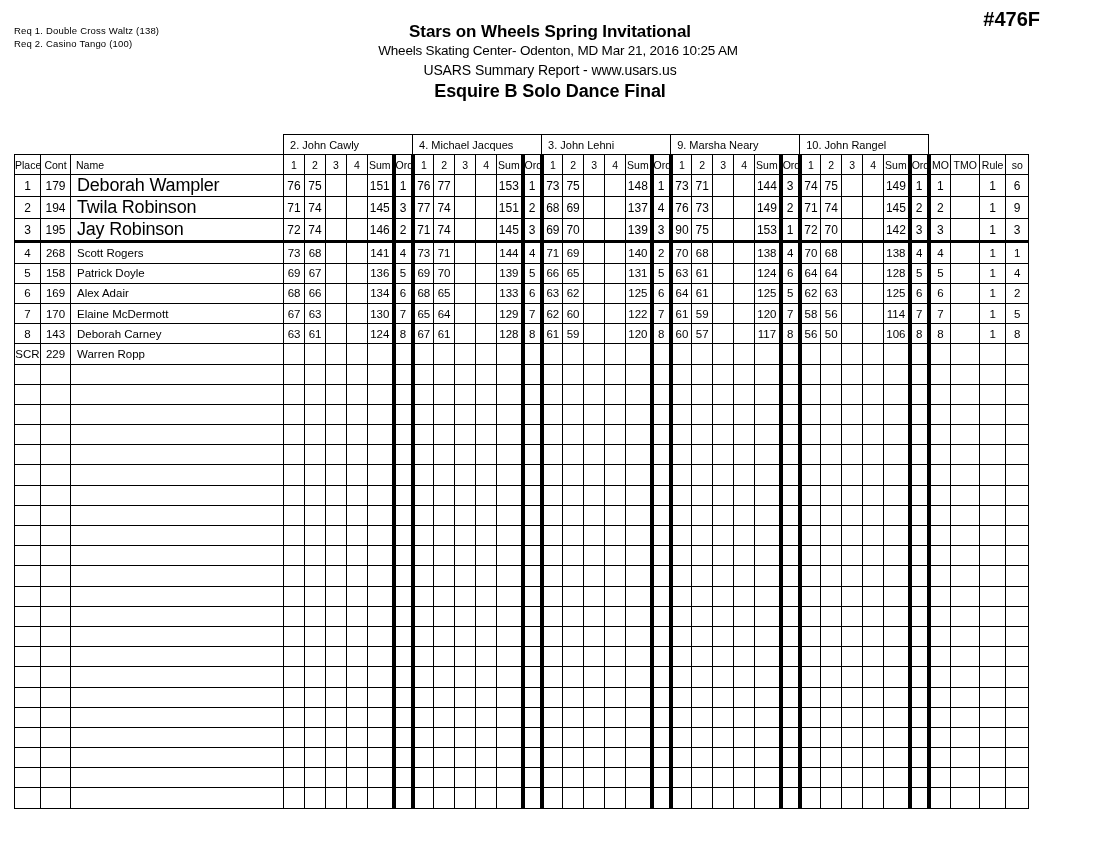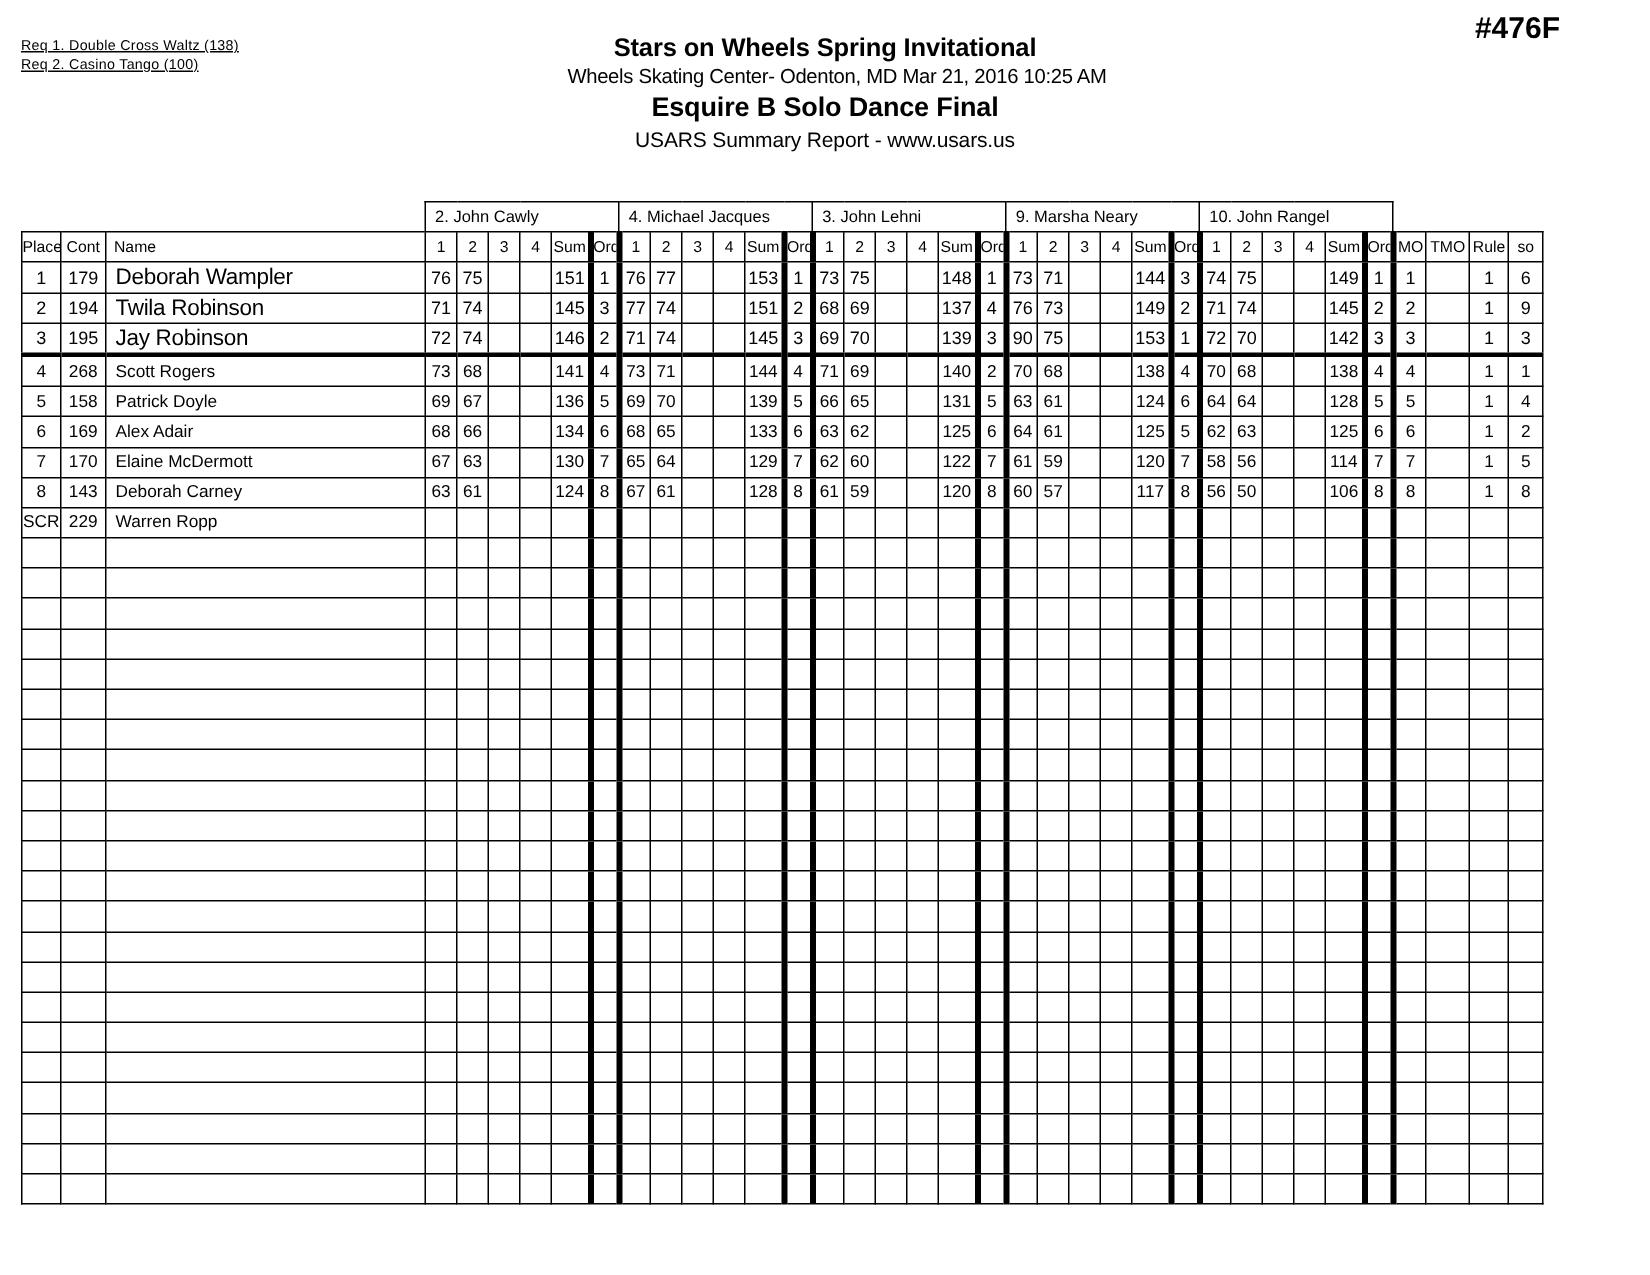--- a/index.html
+++ b/index.html
@@ -18,21 +18,21 @@
 
   
   #req-block {
     position: absolute;
     left: 14px;
     top: 25px;
     font-size: 9.5px;
     line-height: 12.5px;
     white-space: nowrap;
   }
-  #req-block .req-line { letter-spacing: 0.2px; text-decoration: underline; }
+  #req-block .req-line { letter-spacing: 0.2px; }
 
   
   #title-block {
     position: absolute;
     left: 0;
     right: 0;
     top: 22px;
     text-align: center;
   }
   #meet-title {
@@ -119,21 +119,21 @@
   .ord-col-hdr {
     border-left: 4px solid #000 !important;
     border-right: 4px solid #000 !important;
   }
 
   
   .num { font-size: 11.5px; }
 
   
   tr.medal td { font-weight: bold; font-size: 12px; }
-  tr.medal td.name-cell { font-size: 15px; letter-spacing: -0.2px; }
+  tr.medal td.name-cell { font-size: 18px; letter-spacing: -0.2px; }
 
   
   tr.cutoff td { border-bottom: 3px solid #000 !important; }
 
   .name-cell {
     text-align: left !important;
     padding-left: 6px !important;
     font-size: 11.5px;
   }
 
@@ -154,22 +154,22 @@
 <body>
 
 <div id="req-block">
   <div class="req-line">Req  1.   Double Cross Waltz (138)</div>
   <div class="req-line">Req  2.   Casino Tango (100)</div>
 </div>
 
 <div id="title-block">
   <div id="meet-title">Stars on Wheels Spring Invitational</div>
   <div id="venue-line">Wheels Skating Center- Odenton, MD  Mar 21, 2016  10:25 AM</div>
+  <div id="report-line">USARS Summary Report - www.usars.us</div>
   <div id="event-title">Esquire B Solo Dance Final</div>
-  <div id="report-line">USARS Summary Report - www.usars.us</div>
 </div>
 
 <div id="event-number">#476F</div>
 
 <table id="sheet">
   <colgroup id="sheet-cols">
       <col style="width: 26px;">
       <col style="width: 30px;">
       <col style="width: 213px;">
       <col style="width: 21px;">

